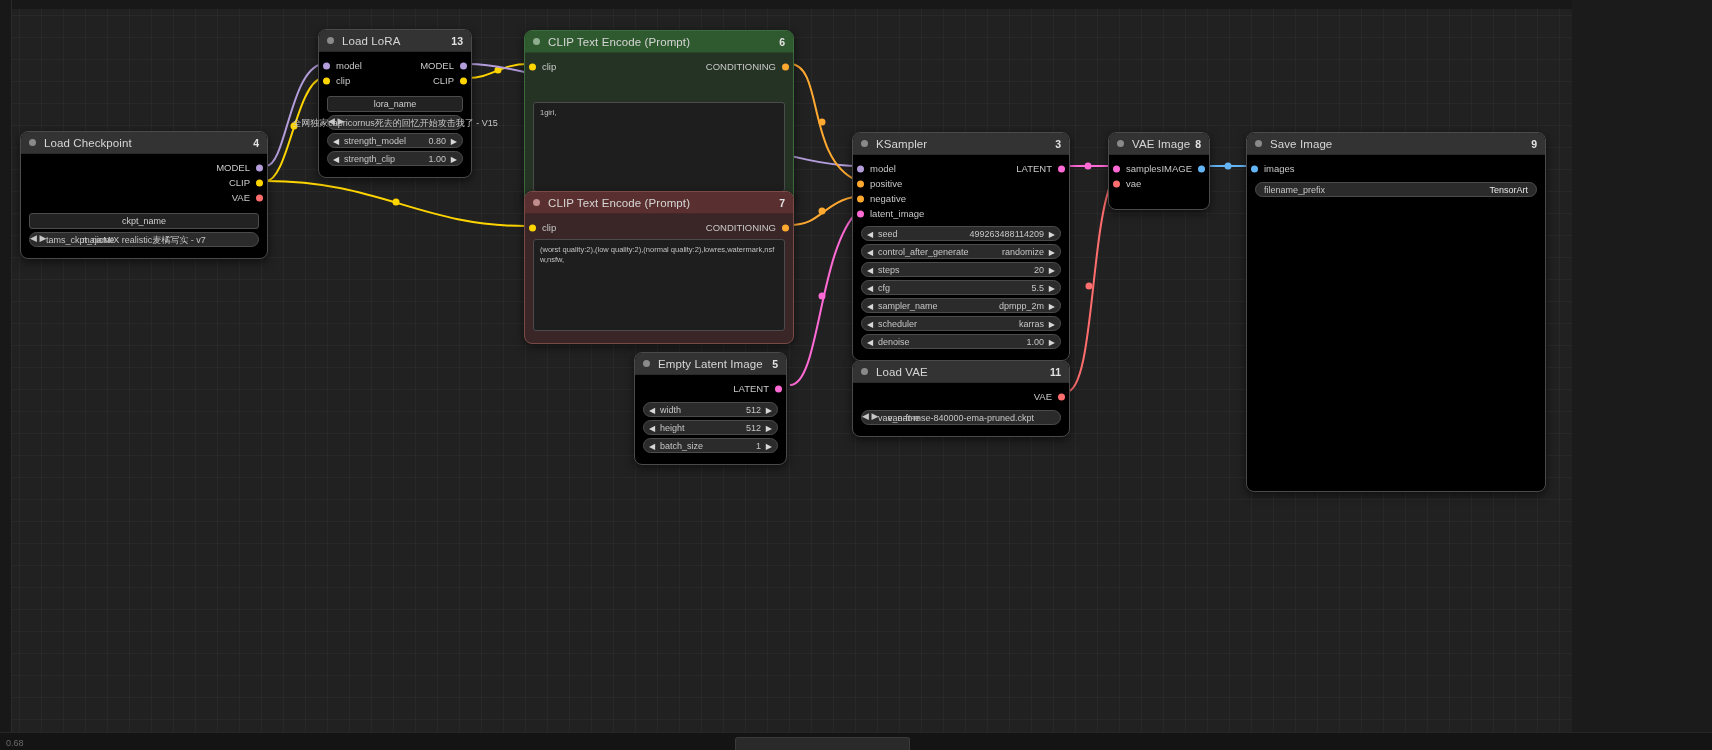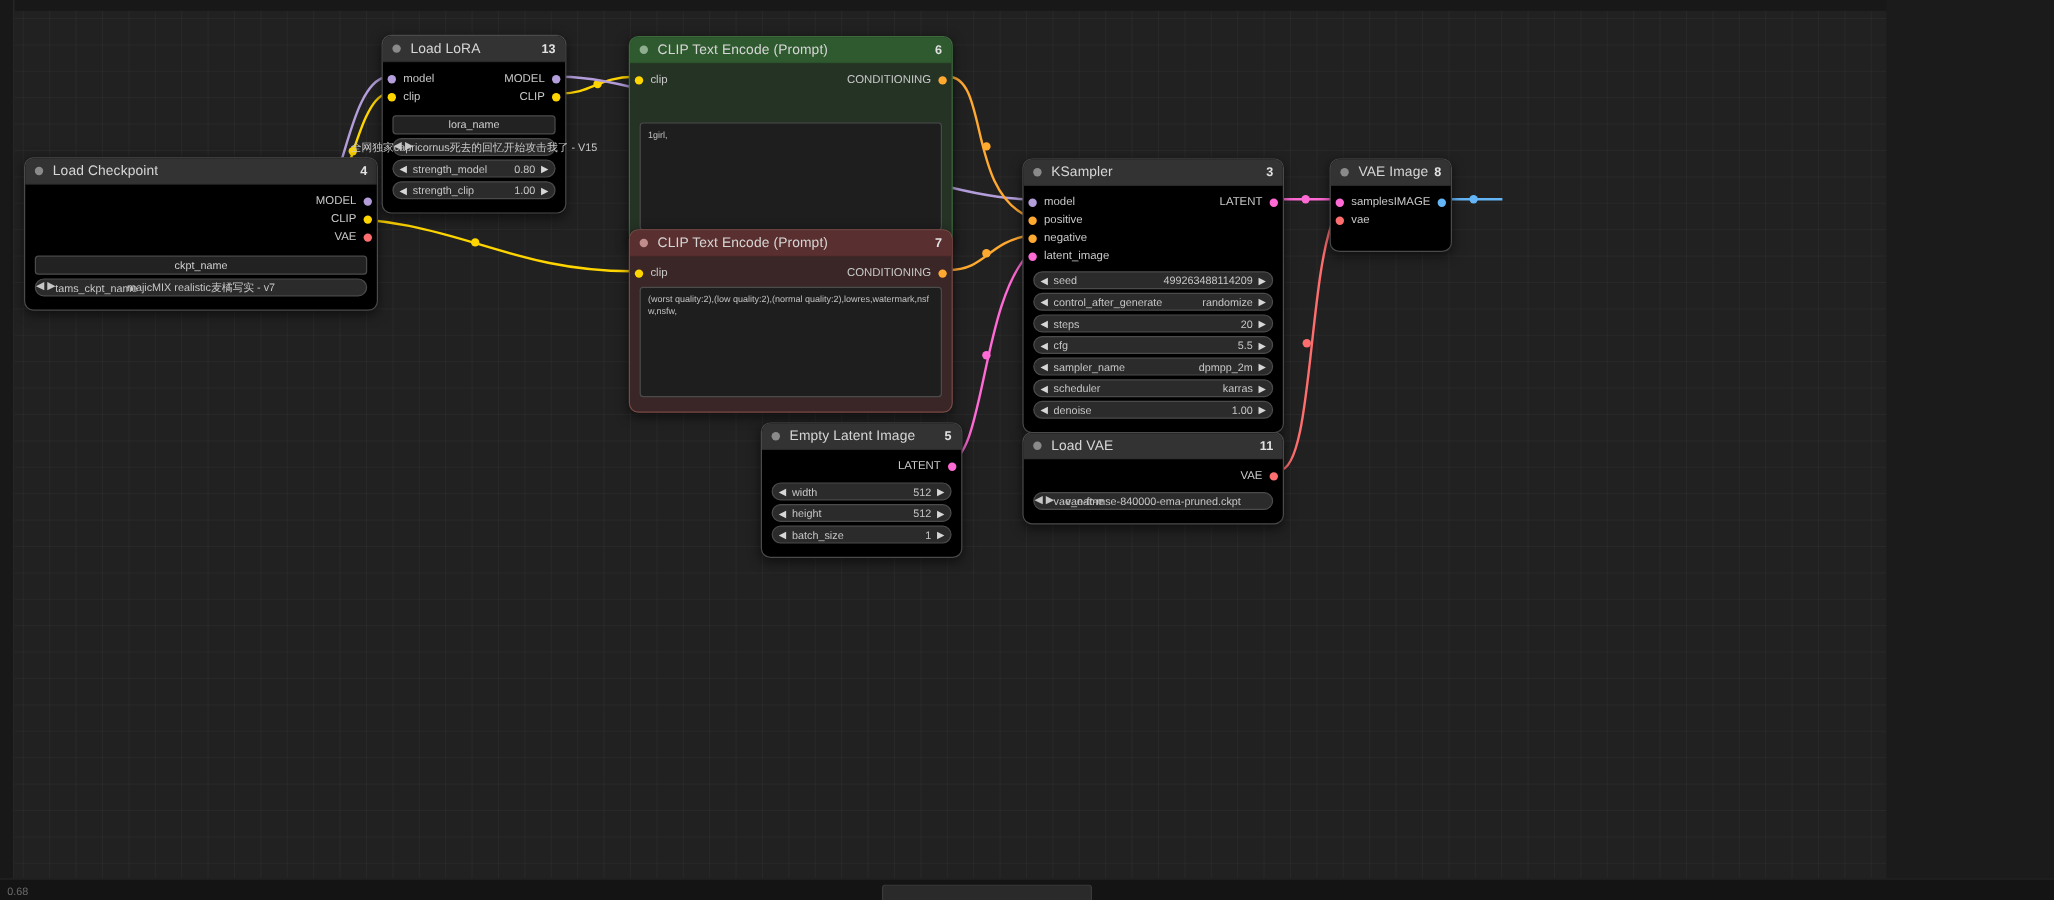--- a/index.html
+++ b/index.html
@@ -184,21 +184,21 @@
     <path d="M1058,166 C1080,166 1090,166 1112,166" stroke="#ff6ad5" stroke-width="2" fill="none"></path>
     <circle cx="1088" cy="166" r="3.5" fill="#ff6ad5"></circle>
 
     <path d="M1066,392 C1094,392 1090,230 1112,181" stroke="#ff6e6e" stroke-width="2" fill="none"></path>
     <circle cx="1089" cy="286" r="3.5" fill="#ff6e6e"></circle>
 
     <path d="M1206,166 C1226,166 1236,166 1252,166" stroke="#64b5f6" stroke-width="2" fill="none"></path>
     <circle cx="1228" cy="166" r="3.5" fill="#64b5f6"></circle>
   </svg>
 
-  <div class="node" id="n-ckpt" style="left:20px; top:131px; width:295px;">
+  <div class="node" id="n-ckpt" style="left:20px; top:131px; width:248px;">
     <div class="title">
       <span class="tdot"></span>
       <span class="tname">Load Checkpoint</span>
       <span class="tid">4</span>
     </div>
     <div class="body">
       <div class="portrow">
         <div class="port out">
           <span>MODEL</span>
           <span class="dot" style="background:#b39ddb"></span>
@@ -317,21 +317,21 @@
           <span>CONDITIONING</span>
           <span class="dot" style="background:#ffa931"></span>
         </div>
       </div>
       <div class="textarea" style="height:92px;">
         <span>(worst quality:2),(low quality:2),(normal quality:2),lowres,watermark,nsfw,nsfw,</span>
       </div>
     </div>
   </div>
 
-  <div class="node" id="n-latent" style="left:634px; top:352px; width:168px;">
+  <div class="node" id="n-latent" style="left:634px; top:352px; width:153px;">
     <div class="title">
       <span class="tdot"></span>
       <span class="tname">Empty Latent Image</span>
       <span class="tid">5</span>
     </div>
     <div class="body">
       <div class="portrow">
         <div class="port out">
           <span>LATENT</span>
           <span class="dot" style="background:#ff6ad5"></span>
@@ -480,18 +480,38 @@
       </div>
       <div class="portrow">
         <div class="port in">
           <span class="dot" style="background:#ff6e6e"></span>
           <span>vae</span>
         </div>
       </div>
     </div>
   </div>
 
+  <div class="node saveimg" id="n-save" style="left:1246px; top:132px; width:300px; height:360px;">
+    <div class="title">
+      <span class="tdot"></span>
+      <span class="tname">Save Image</span>
+      <span class="tid">9</span>
+    </div>
+    <div class="body">
+      <div class="portrow">
+        <div class="port in">
+          <span class="dot" style="background:#64b5f6"></span>
+          <span>images</span>
+        </div>
+      </div>
+      <div class="wprefix" style="margin-top:6px;">
+        <span class="pl">filename_prefix</span>
+        <span class="pv">TensorArt</span>
+      </div>
+      <div style="height:280px;"></div>
+    </div>
+  </div>
 
   <div id="bottombar">
     <span id="zoomlabel">0.68</span>
     <div id="minimap"></div>
   </div>
 </div>
 
 </body></html>

